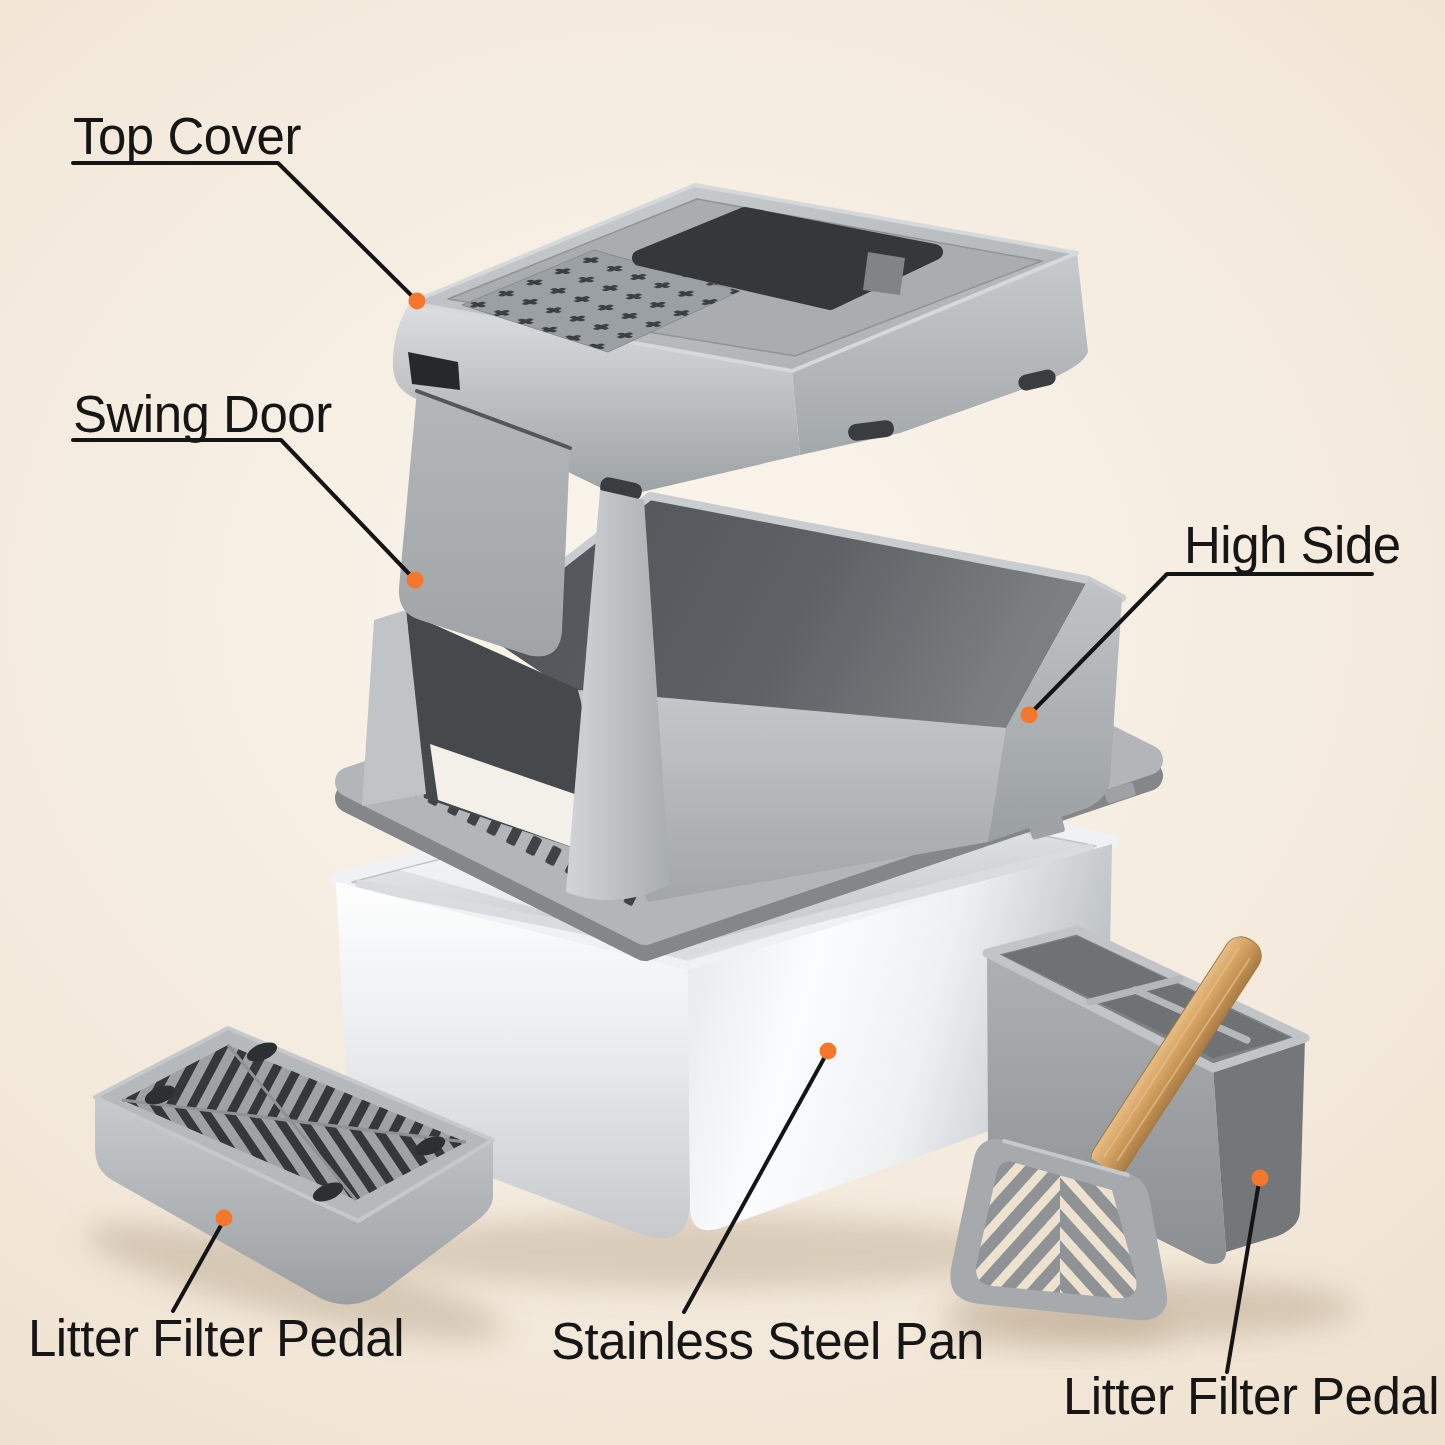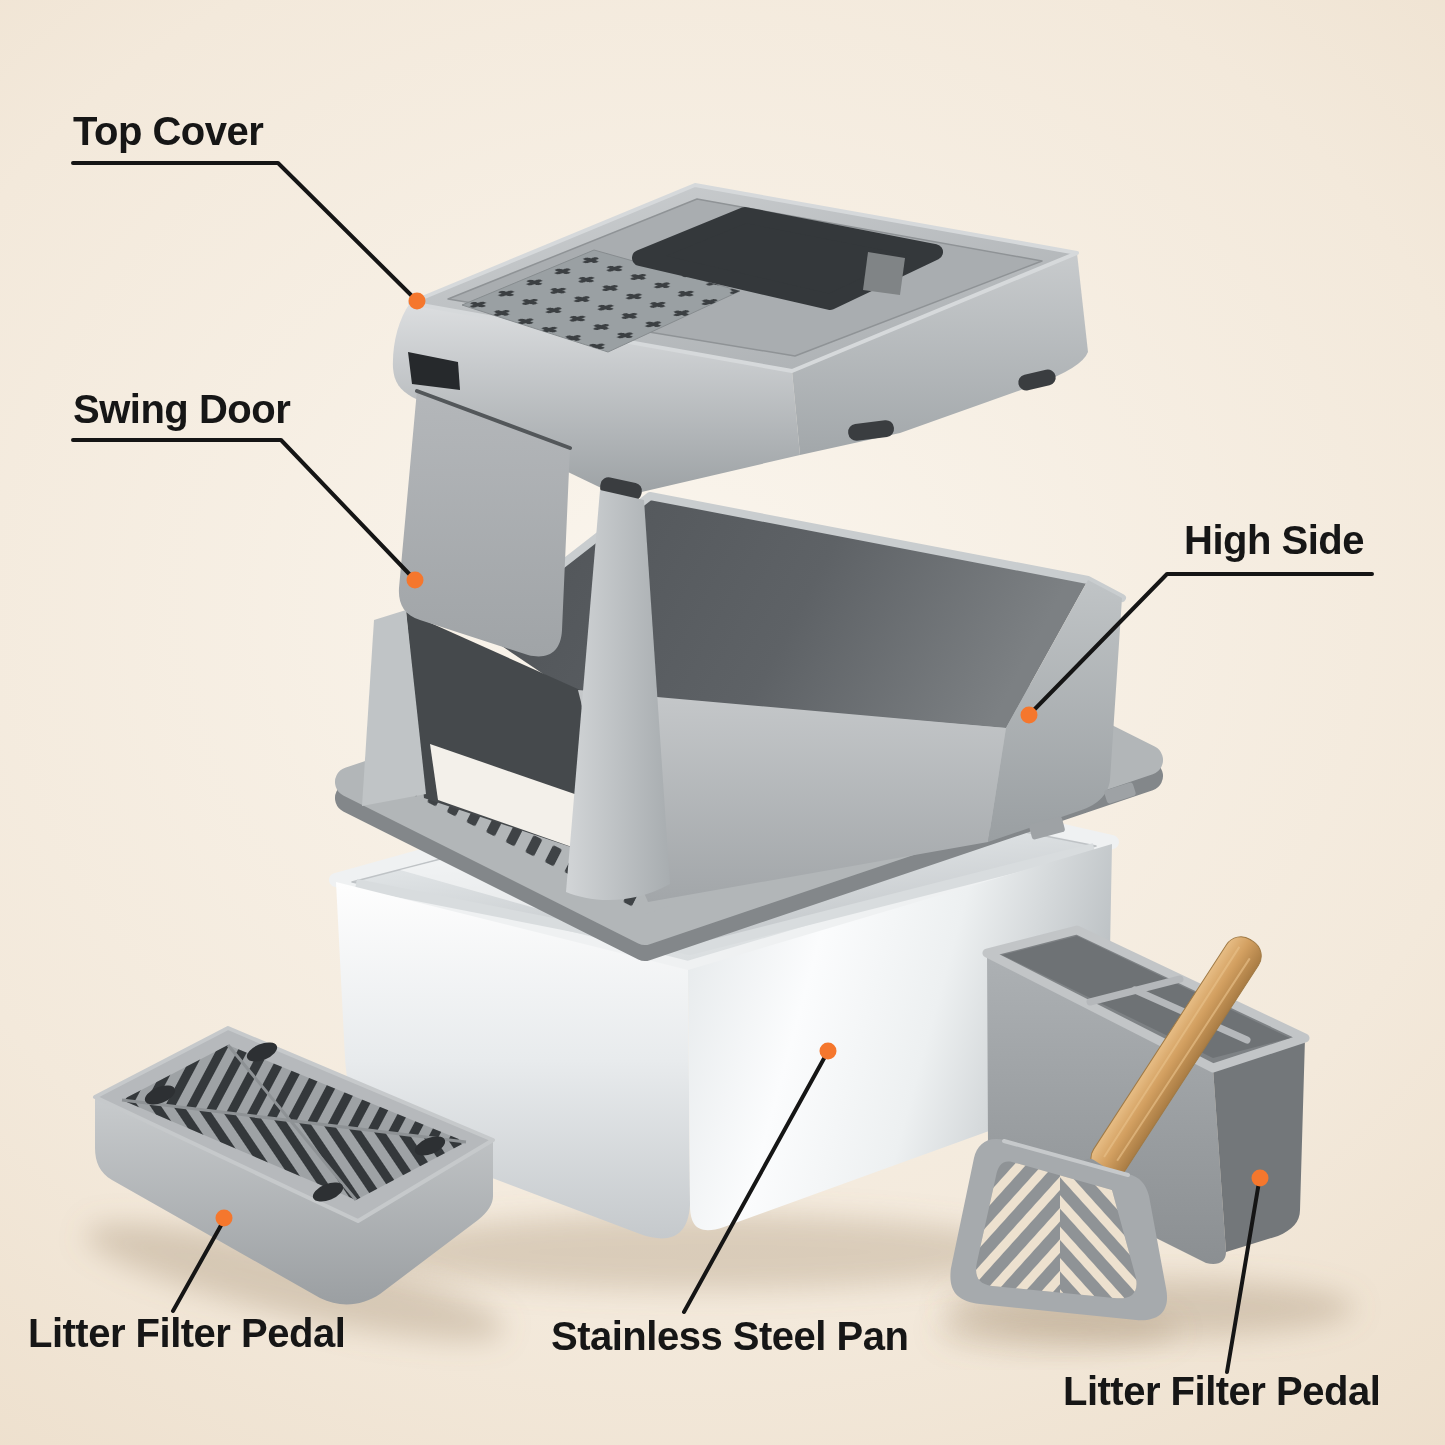--- a/index.html
+++ b/index.html
@@ -3,21 +3,21 @@
 <meta charset="utf-8">
 <style>
   html,body{margin:0;padding:0;background:#e9dac5;}
   .stage{
     position:relative;width:1445px;height:1445px;overflow:hidden;
     background:radial-gradient(110% 95% at 47% 42%, #FAF5ED 0%, #F3E9DB 52%, #EDDFCC 78%, #E8D8C3 100%);
     font-family:"Liberation Sans", sans-serif;
   }
   .stage svg{position:absolute;left:0;top:0;}
   .callout-label{
-    position:absolute;font-weight:700;font-size:40px;line-height:1.05;
+    position:absolute;font-weight:400;font-size:51px;line-height:1.05;
     letter-spacing:-0.5px;color:#161616;white-space:nowrap;
   }
   #lbl-top-cover{left:73px;top:110px;}
   #lbl-swing-door{left:73px;top:388px;}
   #lbl-high-side{left:1184px;top:519px;}
   #lbl-pedal-left{left:28px;top:1312px;}
   #lbl-pan{left:527px;top:1315px;margin-left:24px;}
   #lbl-pedal-right{left:1063px;top:1370px;}
 </style>
 </head>

